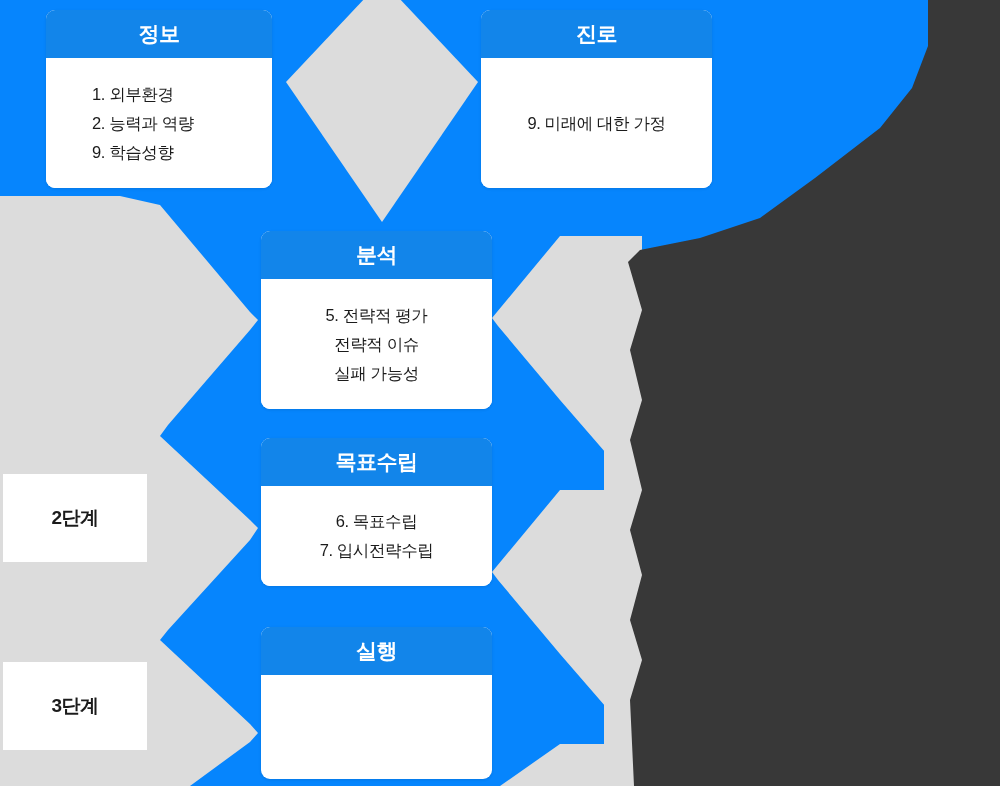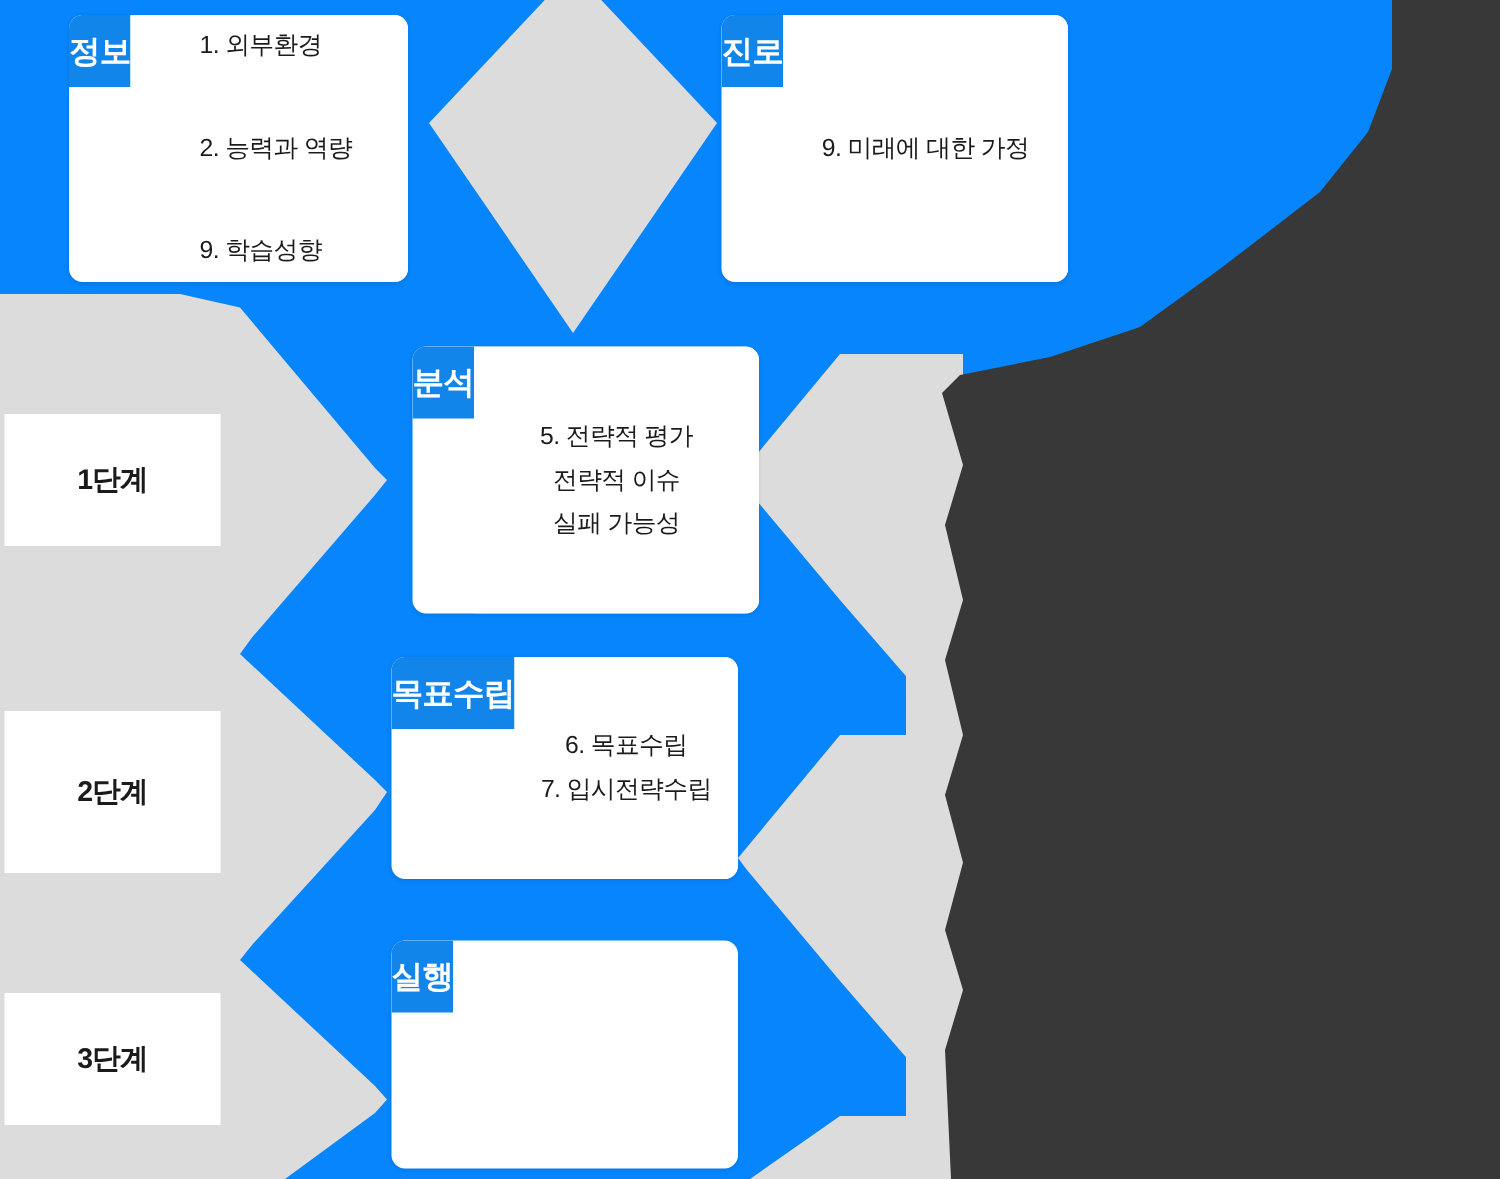--- a/index.html
+++ b/index.html
@@ -38,21 +38,21 @@
     letter-spacing: -0.5px;
   }
 
   
   .card {
     position: absolute;
     border-radius: 9px;
     background: #ffffff;
     box-shadow: 0 1px 3px rgba(0,0,0,0.10);
     display: flex;
-    flex-direction: row;
+    flex-direction: column;
     overflow: hidden;
   }
   .card-header {
     background: #1285ea;
     color: #ffffff;
     font-weight: bold;
     font-size: 21px;
     letter-spacing: -0.5px;
     height: 48px;
     display: flex;
@@ -70,31 +70,31 @@
     padding: 6px 10px;
     box-sizing: border-box;
   }
   .card-body .line {
     color: #1b1b1b;
     font-size: 16.5px;
     line-height: 29px;
     letter-spacing: -0.4px;
     white-space: nowrap;
   }
-  .card.left-align .card-body { align-items: flex-start; padding-left: 46px; justify-content: space-between; }
+  .card.left-align .card-body { align-items: flex-start; padding-left: 46px; }
 
   
   #card-info   { left: 46px;  top: 10px;  width: 226px; height: 178px; }
   #card-path   { left: 481px; top: 10px;  width: 231px; height: 178px; }
-  #card-analy  { left: 275px; top: 231px; width: 231px; height: 178px; }
+  #card-analy  { left: 261px; top: 231px; width: 231px; height: 178px; }
   #card-goal   { left: 261px; top: 438px; width: 231px; height: 148px; }
   #card-exec   { left: 261px; top: 627px; width: 231px; height: 152px; }
 
   #stage-1 { left: 3px; top: 276px; width: 144px; height: 88px; }
-  #stage-2 { left: 3px; top: 474px; width: 144px; height: 108px; }
+  #stage-2 { left: 3px; top: 474px; width: 144px; height: 88px; }
   #stage-3 { left: 3px; top: 662px; width: 144px; height: 88px; }
 </style>
 </head>
 <body>
 
 <div id="canvas">
 
   <svg id="bg-svg" viewBox="0 0 1000 786">
 
     <path fill="#dcdcdc" d="M 0,196
@@ -125,23 +125,20 @@
          L 1000,0
          L 1000,786
          L 634,786
          L 630,700 L 642,660 L 630,620 L 642,575
          L 630,530 L 642,490 L 630,440 L 642,400
          L 630,350 L 642,310 L 628,262
          L 640,250 L 700,238 L 760,218
          L 815,178 L 880,128 L 912,88 L 928,46 Z"></path>
   </svg>
 
-  <div class="stage-box" id="stage-1">
-    <span>1단계</span>
-  </div>
   <div class="stage-box" id="stage-2">
     <span>2단계</span>
   </div>
   <div class="stage-box" id="stage-3">
     <span>3단계</span>
   </div>
 
   <div class="card left-align" id="card-info">
     <div class="card-header">정보</div>
     <div class="card-body">

